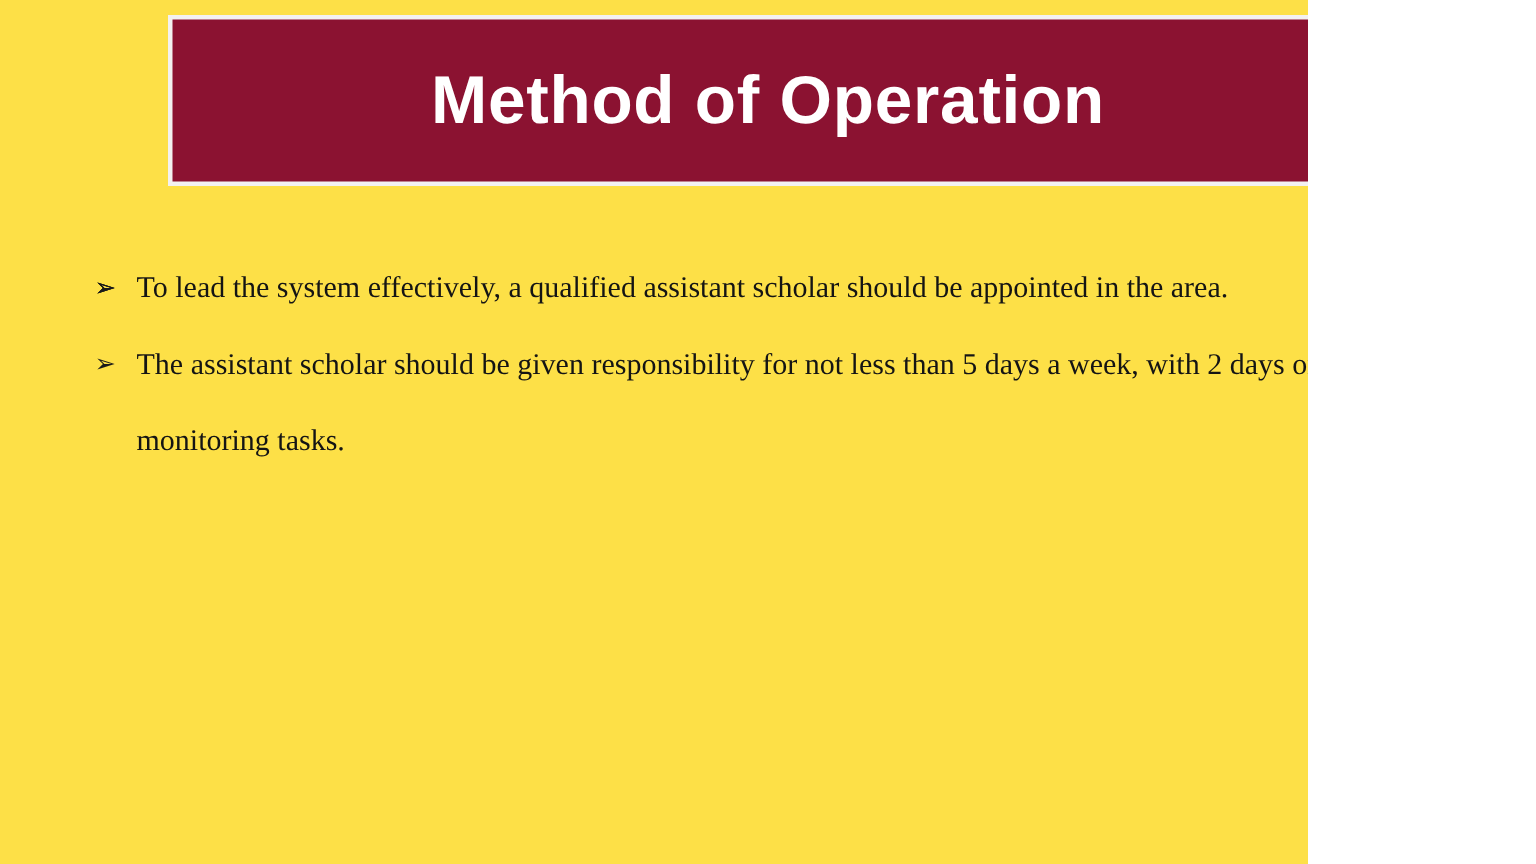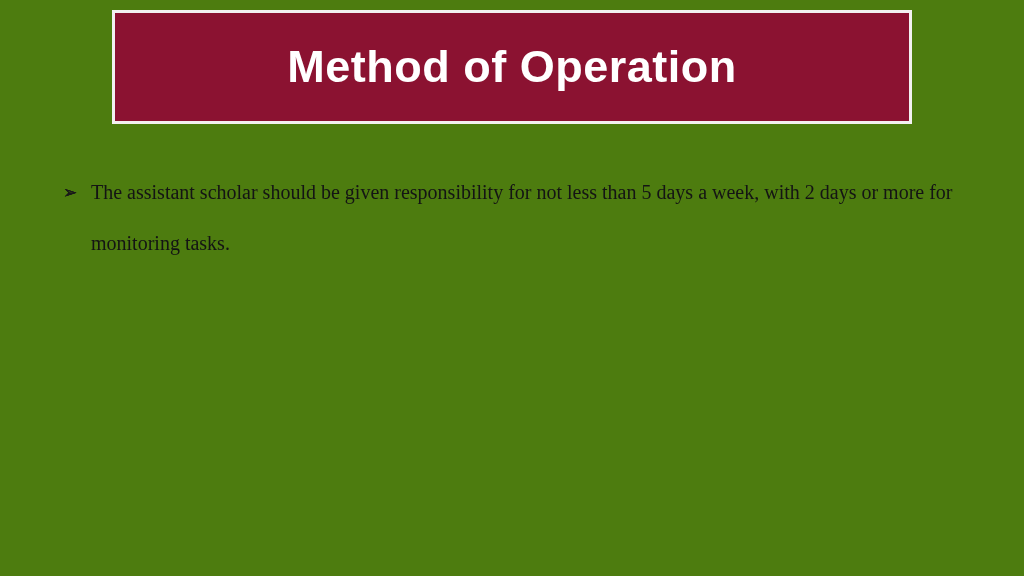--- a/index.html
+++ b/index.html
@@ -2,23 +2,23 @@
 <html><head>
 <meta charset="utf-8">
 <style>
   html, body {
     margin: 0;
     padding: 0;
     background: #ffffff;
   }
   .slide {
     position: relative;
-    width: 1024px;
+    width: 872px;
     height: 576px;
-    background: #4d7c0f;
+    background: #fde047;
     overflow: hidden;
     font-family: "Liberation Serif", serif;
   }
   .title-banner {
     position: absolute;
     left: 115px;
     top: 13px;
     width: 794px;
     height: 108px;
     background: #8B1231;
@@ -72,20 +72,21 @@
     <div class="bullet-item">
       <span class="bullet-marker">➢</span>
     </div>
 
     <div class="bullet-item">
       <span class="bullet-marker">➢</span>
     </div>
 
     <div class="bullet-item">
       <span class="bullet-marker">➢</span>
+      <span>To lead the system effectively, a qualified assistant scholar should be appointed in the area.</span>
     </div>
 
     <div class="bullet-item">
       <span class="bullet-marker">➢</span>
       <span>The assistant scholar should be given responsibility for not less than 5 days a week, with 2 days or more for monitoring tasks.</span>
     </div>
 
   </div>
 
 </div>

